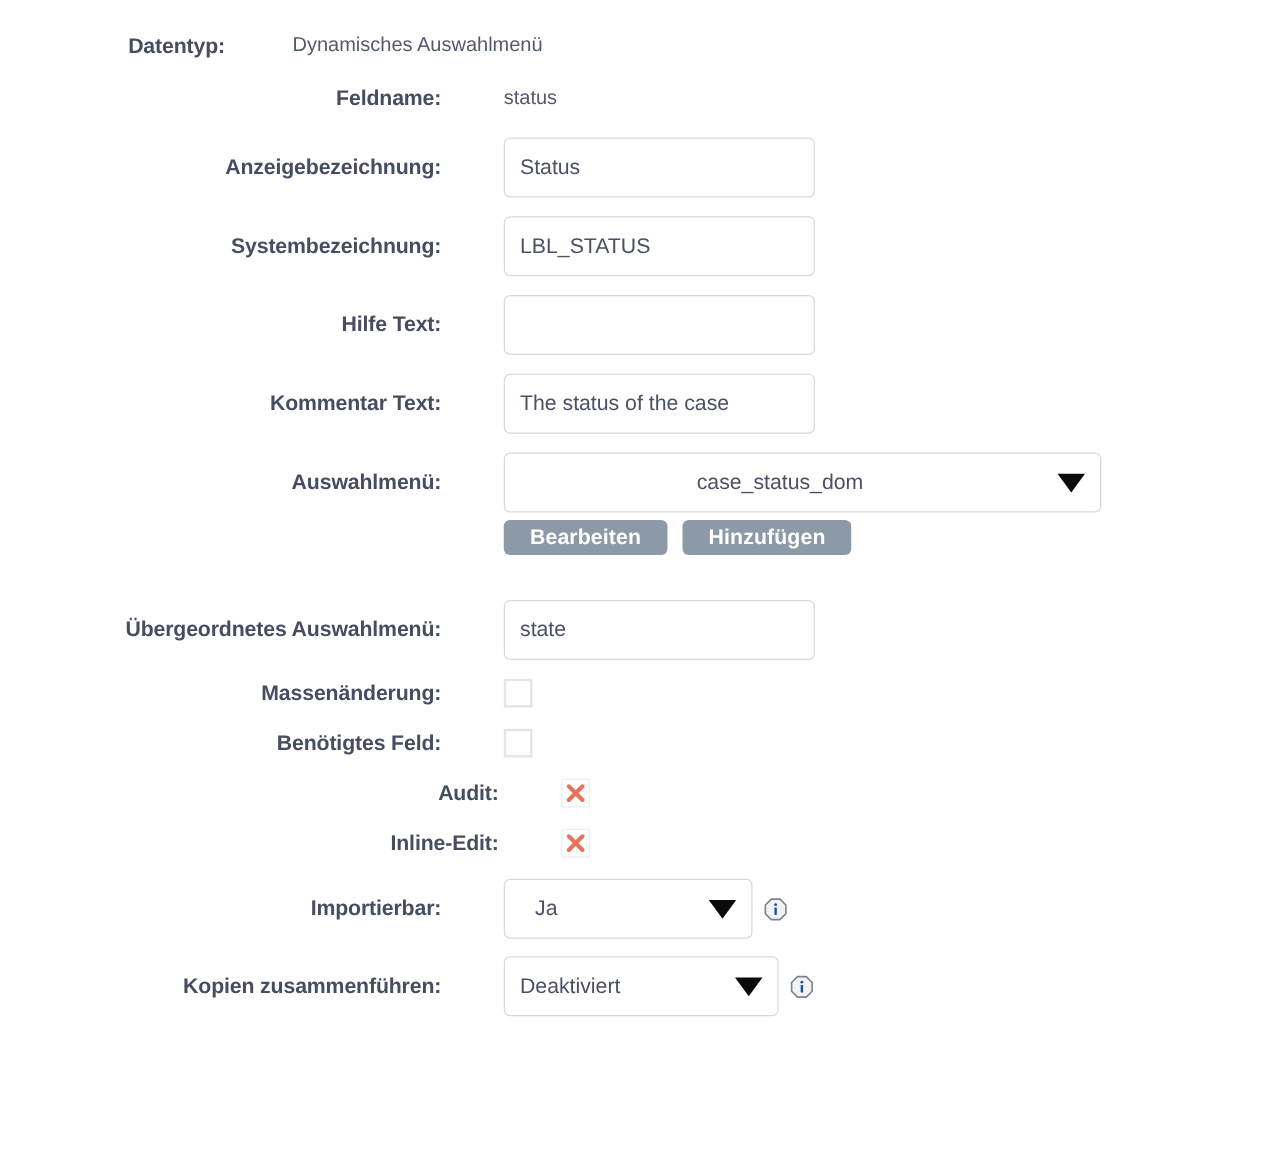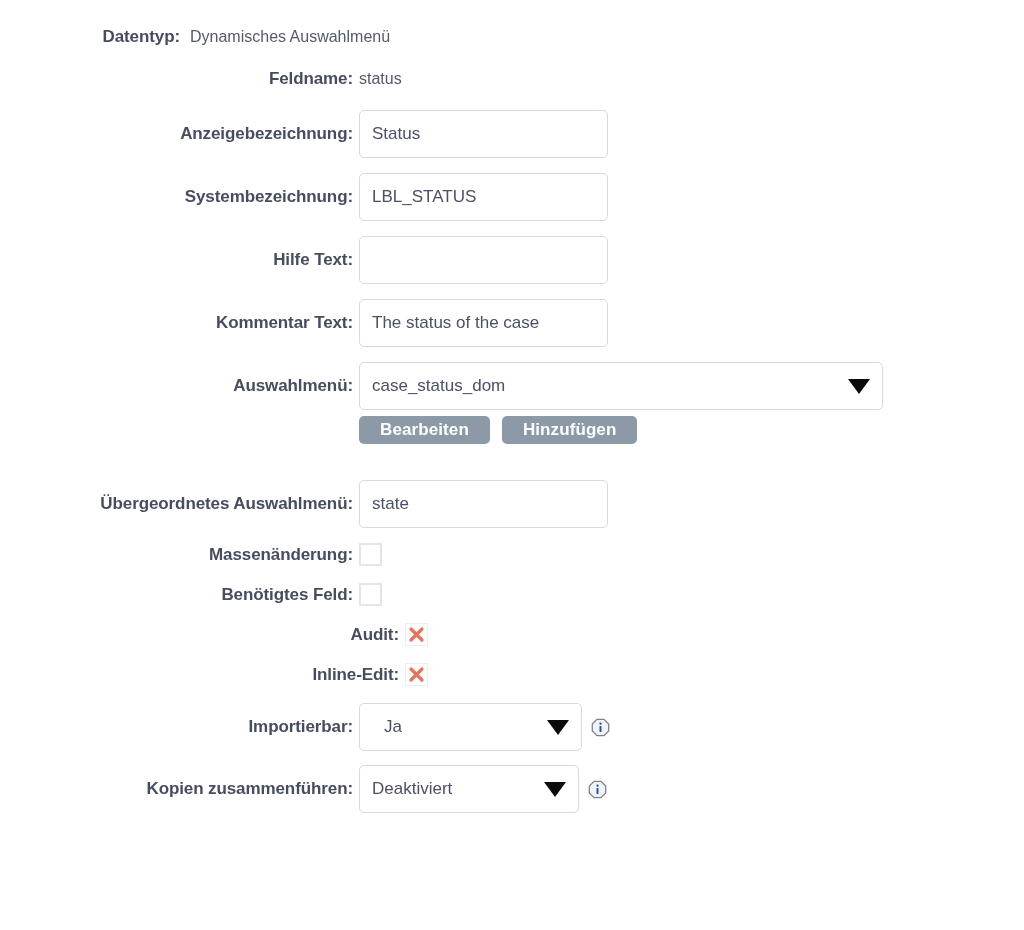--- a/index.html
+++ b/index.html
@@ -21,20 +21,21 @@
     width: 1024px;
     padding-top: 26px;
     box-sizing: border-box;
   }
 
   .field-row {
     display: flex;
     align-items: flex-start;
     width: 100%;
     box-sizing: border-box;
+    gap: 44px;
   }
 
   .field-label {
     width: 353px;
     min-width: 353px;
     text-align: right;
     font-weight: bold;
     font-size: 17px;
     line-height: 22px;
     color: #474d61;
@@ -106,22 +107,22 @@
   }
   .caret {
     width: 0;
     height: 0;
     border-left: 11px solid transparent;
     border-right: 11px solid transparent;
     border-top: 15px solid #0b0b0b;
     margin-left: 14px;
     flex: none;
   }
-  .select-dropdown  { width: 524px; }
-  .select-importable { width: 223px; padding-left: 24px; }
+  .select-dropdown  { width: 478px; text-align: center; }
+  .select-importable { width: 199px; padding-left: 24px; }
   .select-merge      { width: 220px; }
 
   
   .button-bar {
     display: flex;
     gap: 12px;
     margin-top: 6px;
     padding-left: 6px;
   }
   .btn {

